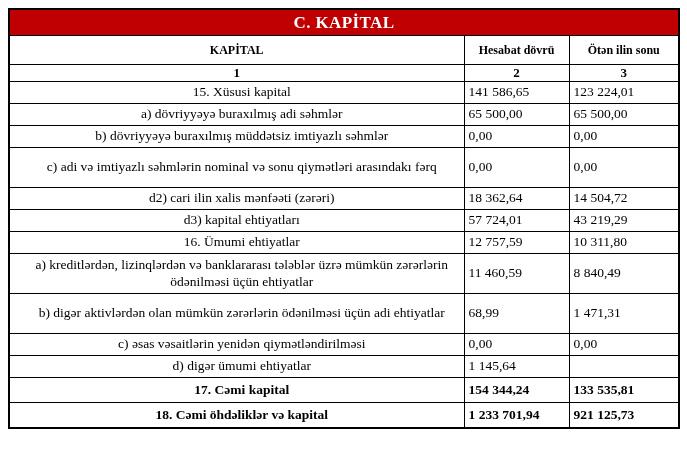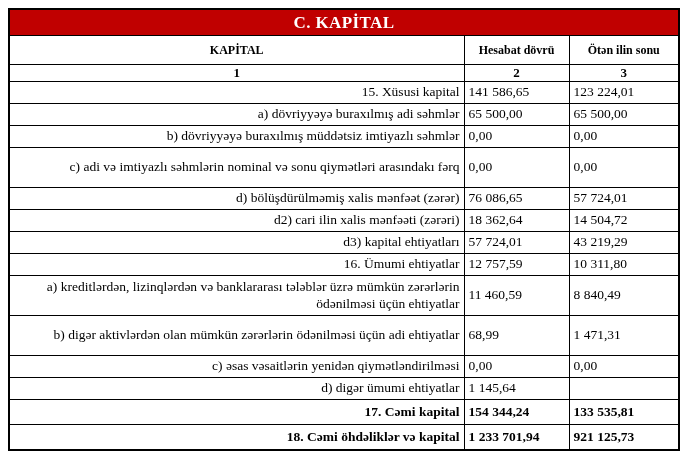--- a/index.html
+++ b/index.html
@@ -60,21 +60,21 @@
   tr.num-row td {
     text-align: center;
     font-weight: bold;
     font-size: 13px;
     height: 14px;
     padding: 0 4px;
   }
   tr.dr td { height: 19px; }
   tr.tall td { height: 37px; }
   tr.bold td { font-weight: bold; height: 22px; }
-  td.lbl { text-align: right; padding-left: 14px; }
+  td.lbl { text-align: center; padding-left: 14px; }
   td.val { text-align: left; padding-right: 5px; }
   .ind0 { padding-left: 5px; }
   .ind1 { padding-left: 30px; margin-top: 34px; }
   .ind2 { padding-left: 68px; }
 </style>
 </head>
 <body>
 
 <div class="sheet">
   <table class="cap">
@@ -116,25 +116,20 @@
       <td class="lbl ind1">b) dövriyyəyə buraxılmış müddətsiz imtiyazlı səhmlər</td>
       <td class="val">0,00</td>
       <td class="val">0,00</td>
     </tr>
     <tr class="dr tall">
       <td class="lbl ind1">c) adi və imtiyazlı səhmlərin nominal və sonu qiymətləri arasındakı fərq</td>
       <td class="val">0,00</td>
       <td class="val">0,00</td>
     </tr>
     <tr class="dr">
-      <td class="lbl ind1">d) bölüşdürülməmiş xalis mənfəət (zərər)</td>
-      <td class="val">76 086,65</td>
-      <td class="val">57 724,01</td>
-    </tr>
-    <tr class="dr">
       <td class="lbl ind2">d2) cari ilin xalis mənfəəti (zərəri)</td>
       <td class="val">18 362,64</td>
       <td class="val">14 504,72</td>
     </tr>
     <tr class="dr">
       <td class="lbl ind2">d3) kapital ehtiyatları</td>
       <td class="val">57 724,01</td>
       <td class="val">43 219,29</td>
     </tr>
     <tr class="dr">

